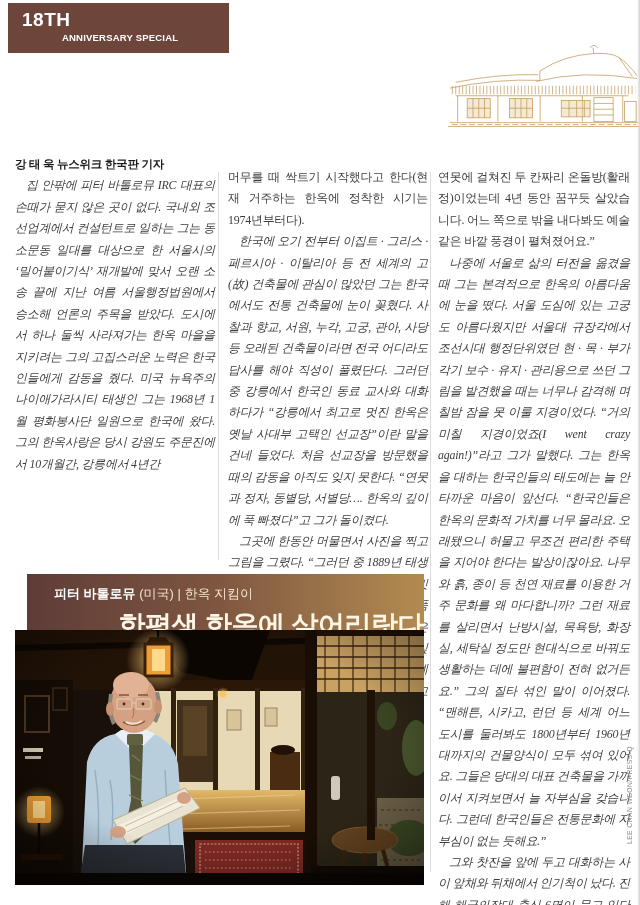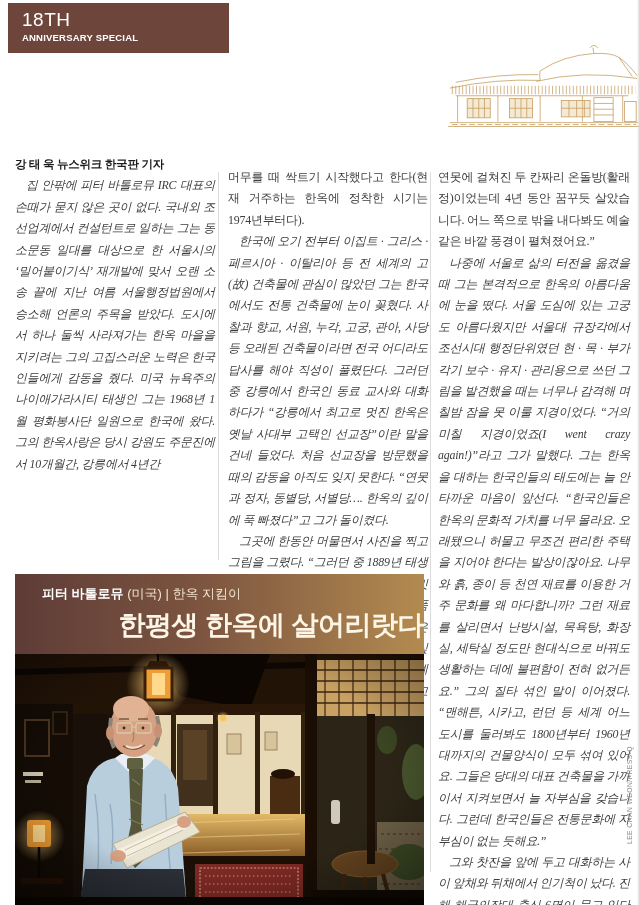--- a/index.html
+++ b/index.html
@@ -3,22 +3,22 @@
 <meta charset="utf-8">
 <style>
   html,body{margin:0;padding:0;background:#ffffff;}
   .page{position:relative;width:640px;height:905px;background:#ffffff;overflow:hidden;
         font-family:"Liberation Serif","DejaVu Serif",serif;}
 
   
   .badge{position:absolute;left:8px;top:3px;width:221px;height:50px;background:#6e453b;
          color:#ffffff;font-family:"Liberation Sans","DejaVu Sans",sans-serif;
          padding:7px 0 0 14px;box-sizing:border-box;}
-  .badge .l1{font-size:19px;font-weight:normal;letter-spacing:.5px;line-height:1;}
-  .badge .l2{font-size:9.5px;font-weight:bold;letter-spacing:.2px;margin-top:3px;}
+  .badge .l1{font-size:19px;font-weight:bold;letter-spacing:.5px;line-height:1;}
+  .badge .l2{font-size:9.5px;font-weight:bold;letter-spacing:.2px;margin-top:3px;margin-left:40px;}
 
   
   .hanok{position:absolute;left:448px;top:40px;width:192px;height:100px;}
 
   
   .rule{position:absolute;width:1px;background:#dcdcdc;}
   #rule1{left:218px;top:172px;height:388px;}
   #rule2{left:430px;top:172px;height:700px;}
 
   
@@ -26,23 +26,23 @@
        text-align:justify;letter-spacing:-0.2px;}
   #col1{left:15px;top:154px;width:200px;}
   #col2{left:228px;top:167px;width:200px;}
   #col3{left:438px;top:167px;width:192px;}
   .col p{margin:0;}
   .col p.ind{text-indent:11px;font-style:italic;}
   .byline{font-weight:bold;font-size:11.5px;color:#1b1b1b;line-height:21.4px;}
 
   
   .feature{position:absolute;left:15px;top:574px;width:409px;}
-  .cap-bar{height:80px;background:linear-gradient(90deg,#5e3c37 0%,#7c5440 45%,#b38b50 100%);
+  .cap-bar{height:56px;background:linear-gradient(90deg,#5e3c37 0%,#7c5440 45%,#b38b50 100%);
            box-sizing:border-box;padding:11px 0 0 27px;
-           font-family:"Liberation Sans","DejaVu Sans",sans-serif;}
+           font-family:"Liberation Sans","DejaVu Sans",sans-serif;margin-left:12px;}
   .kicker{font-size:13px;color:#f2e4cf;}
   .kicker b{color:#ffffff;}
   .headline{font-size:27px;font-weight:bold;color:#fdf6e7;margin-top:4px;letter-spacing:-0.5px;text-align:right;}
   .photo{position:relative;width:409px;height:255px;background:#17100a;overflow:hidden;}
   .photo svg{display:block;}
 
   
   .credit{position:absolute;left:626px;top:754px;height:90px;
           font-family:"Liberation Sans","DejaVu Sans",sans-serif;font-size:6.8px;color:#8f8f8f;
           letter-spacing:.4px;writing-mode:vertical-rl;transform:rotate(180deg);white-space:nowrap;}

